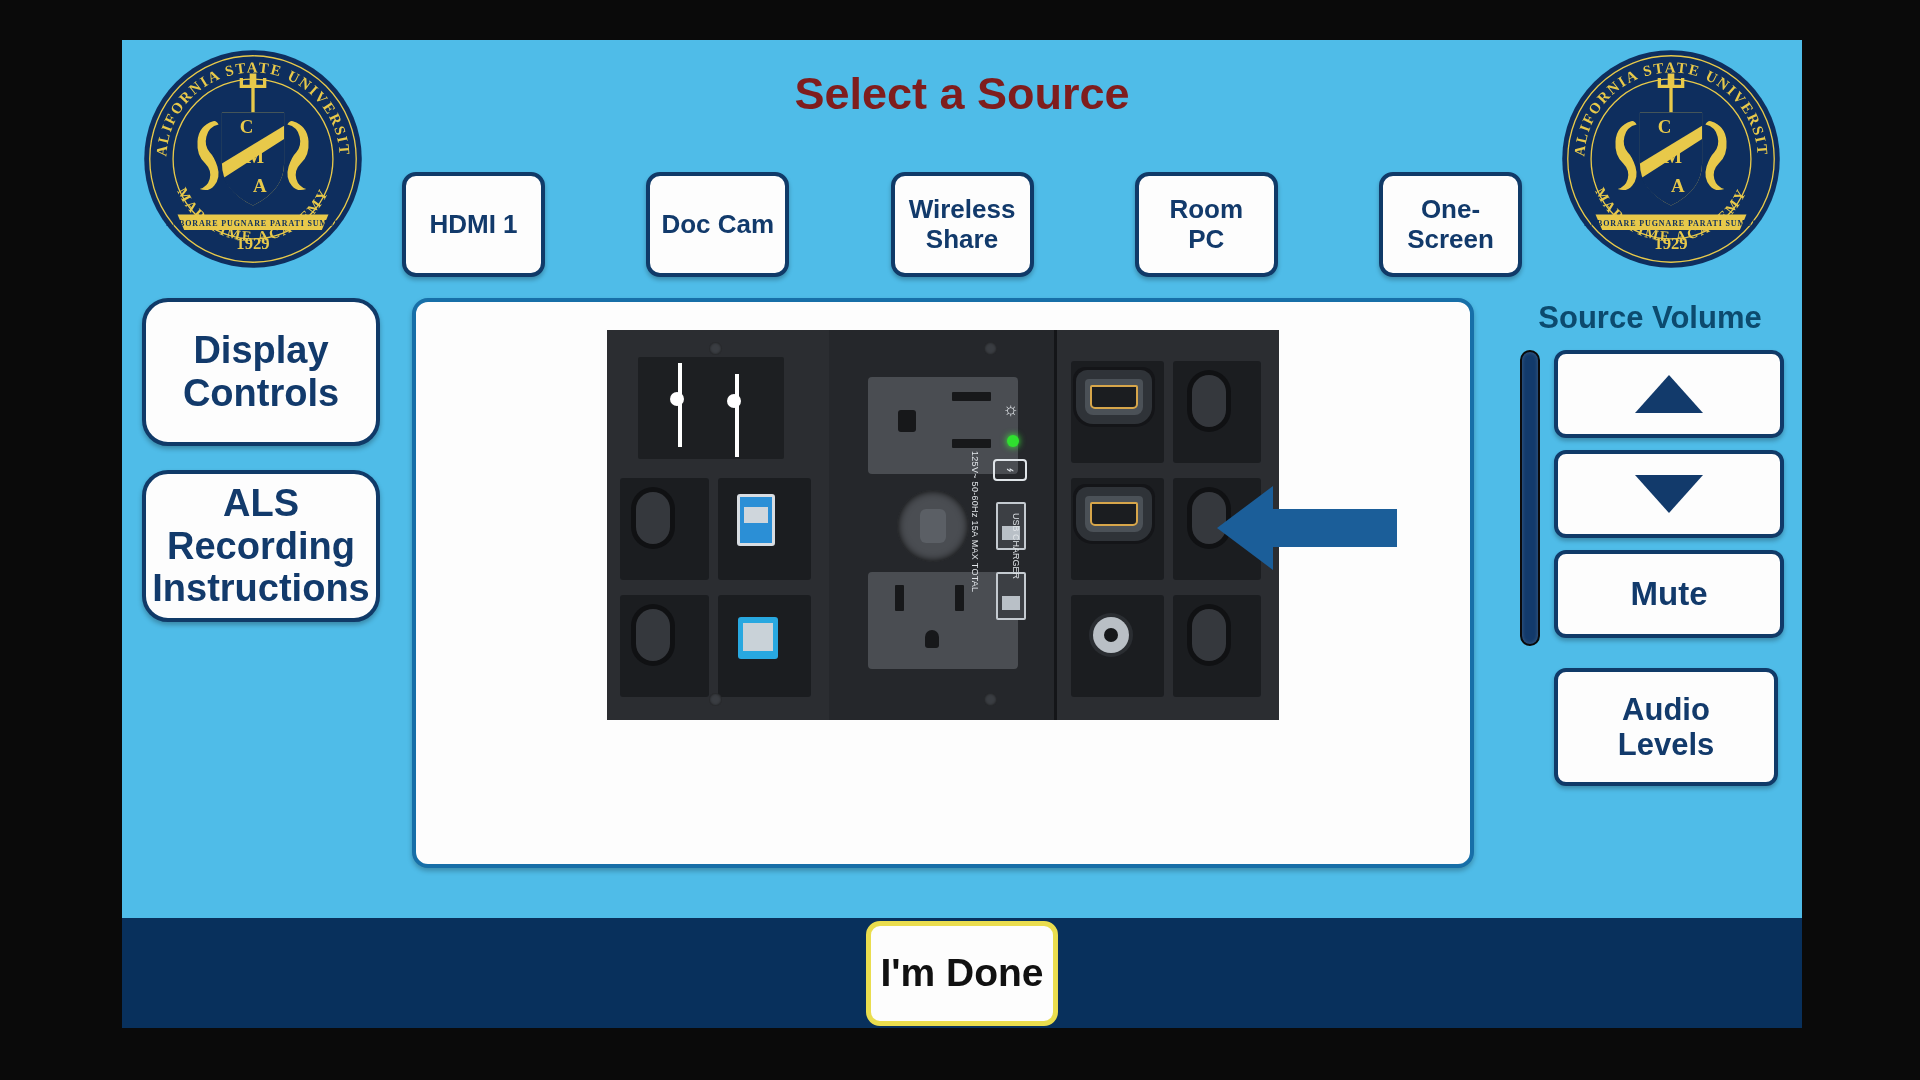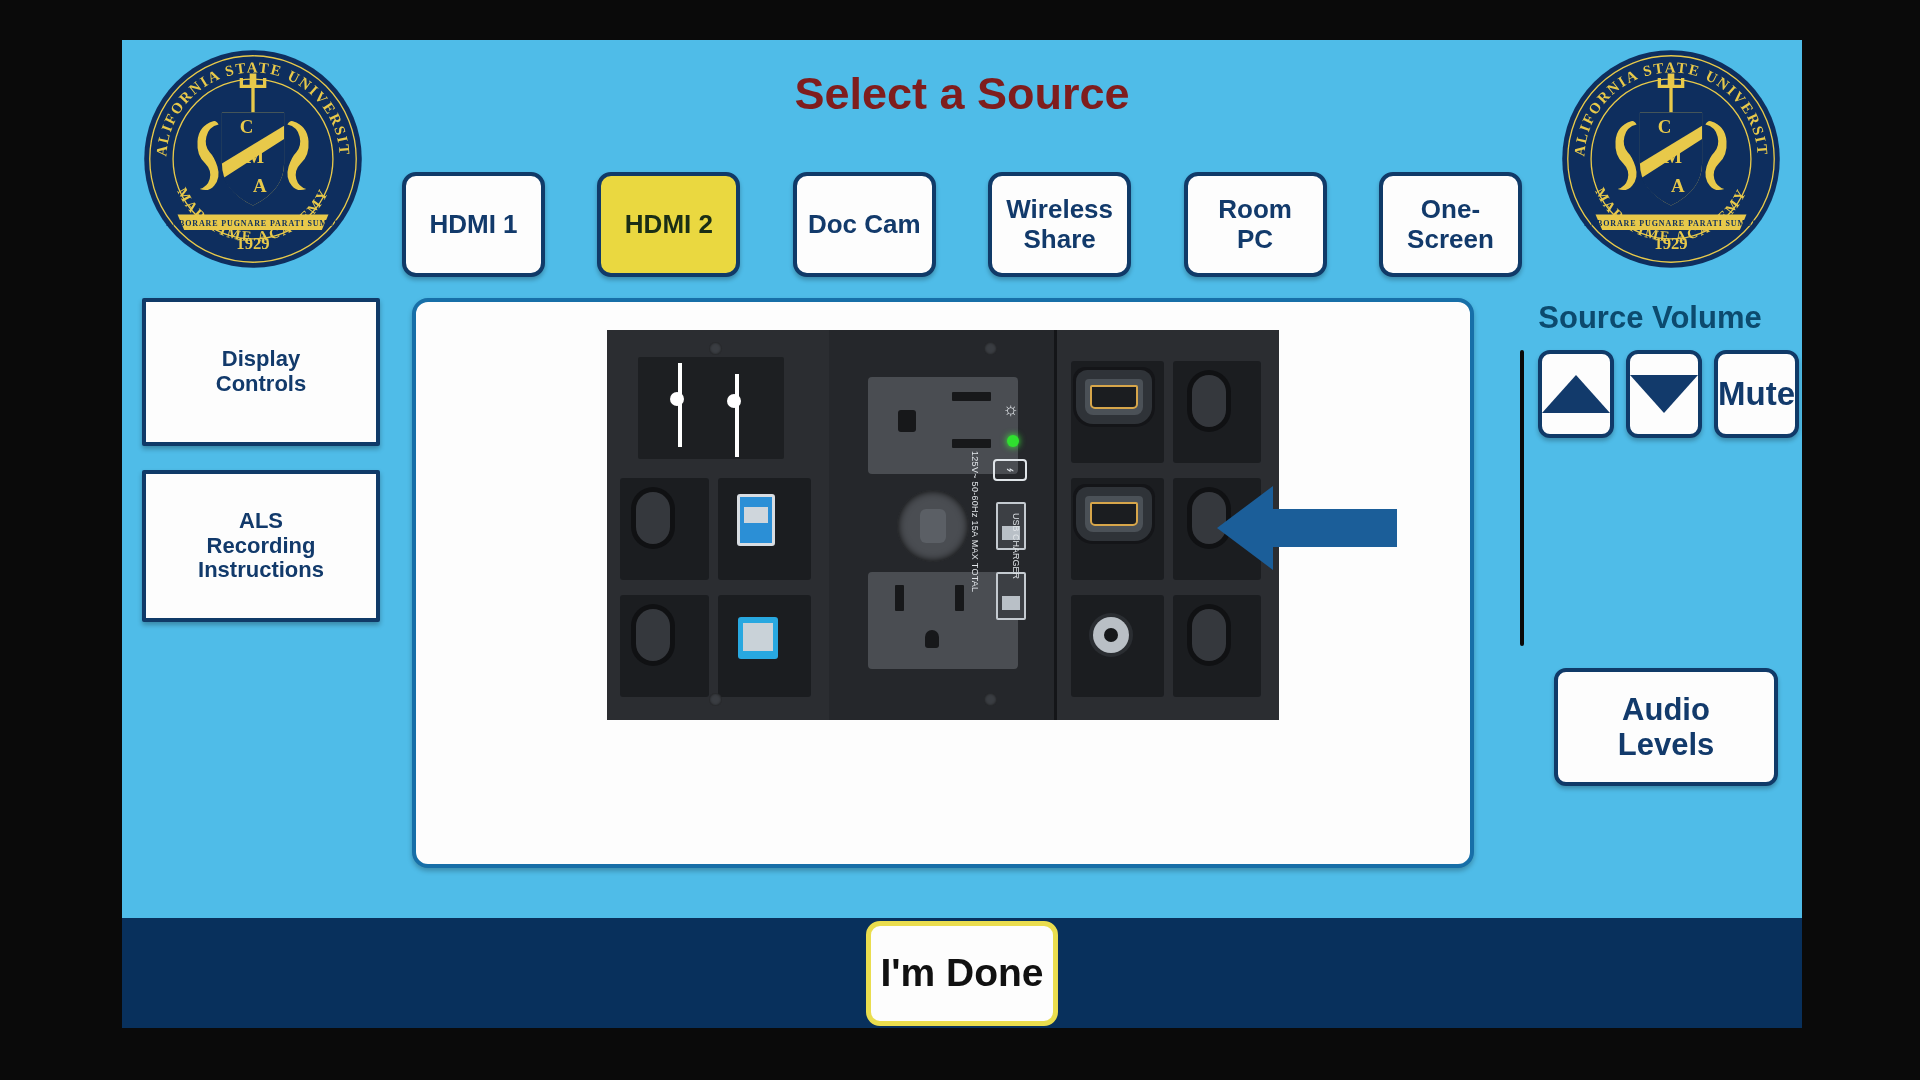--- a/index.html
+++ b/index.html
@@ -109,26 +109,26 @@
     width: 238px;
     display: flex;
     flex-direction: column;
     gap: 24px;
   }
   .side-btn {
     width: 238px;
     height: 148px;
     background: #fdfdfd;
     border: 4px solid #103A68;
-    border-radius: 2px;
+    border-radius: 26px;
     display: flex;
     align-items: center;
     justify-content: center;
     text-align: center;
-    font-size: 22px;
+    font-size: 38px;
     font-weight: bold;
     color: #123A6B;
     line-height: 1.13;
     box-shadow: 0 3px 5px rgba(0,0,0,0.28);
   }
   .side-btn.tall { height: 152px; }
 
   
   #center-card {
     position: absolute;
@@ -379,21 +379,21 @@
     height: 296px;
     background: #123A6B;
     border: 2px solid #0a0a0a;
     border-radius: 11px;
     margin-left: 4px;
     box-shadow: inset 0 0 4px rgba(255,255,255,0.2);
   }
   #vol-buttons {
     flex: 1;
     display: flex;
-    flex-direction: row;
+    flex-direction: column;
     gap: 12px;
   }
   .vol-btn {
     height: 88px;
     background: #fdfdfd;
     border: 4px solid #103A68;
     border-radius: 12px;
     display: flex;
     align-items: center;
     justify-content: center;
@@ -526,21 +526,20 @@
           <path d="M64 66 q-13 4 -14 18 q-1 13 7 20 q6 6 4 14 q-2 7 -9 9 q8 3 13 -3 q6 -7 3 -17 q-3 -9 -7 -13 q-5 -6 -3 -14 q2 -9 11 -11 q-2 -4 -5 -3z"></path>
           <path d="M136 66 q13 4 14 18 q1 13 -7 20 q-6 6 -4 14 q2 7 9 9 q-8 3 -13 -3 q-6 -7 -3 -17 q3 -9 7 -13 q5 -6 3 -14 q-2 -9 -11 -11 q2 -4 5 -3z"></path>
         </g>
         <path d="M32 150 L168 150 L162 164 L38 164 Z" fill="#E8C94A"></path>
         <text x="100" y="160.5" font-size="7.2" font-weight="bold" fill="#0E2E5E" text-anchor="middle" letter-spacing="0.8" font-family="Liberation Serif, serif">LABORARE PUGNARE PARATI SUMUS</text>
         <text x="100" y="181" font-size="15" font-weight="bold" fill="#E8C94A" text-anchor="middle" font-family="Liberation Serif, serif">1929</text>
       </svg>
 
       <div id="source-row">
         <div class="src-btn">HDMI 1</div>
-        <div class="src-btn selected">HDMI 2</div>
         <div class="src-btn">Doc Cam</div>
         <div class="src-btn">Wireless<br>Share</div>
         <div class="src-btn">Room<br>PC</div>
         <div class="src-btn">One-<br>Screen</div>
       </div>
     </div>
 
     <div id="body-area">
 
       <div id="sidebar">

